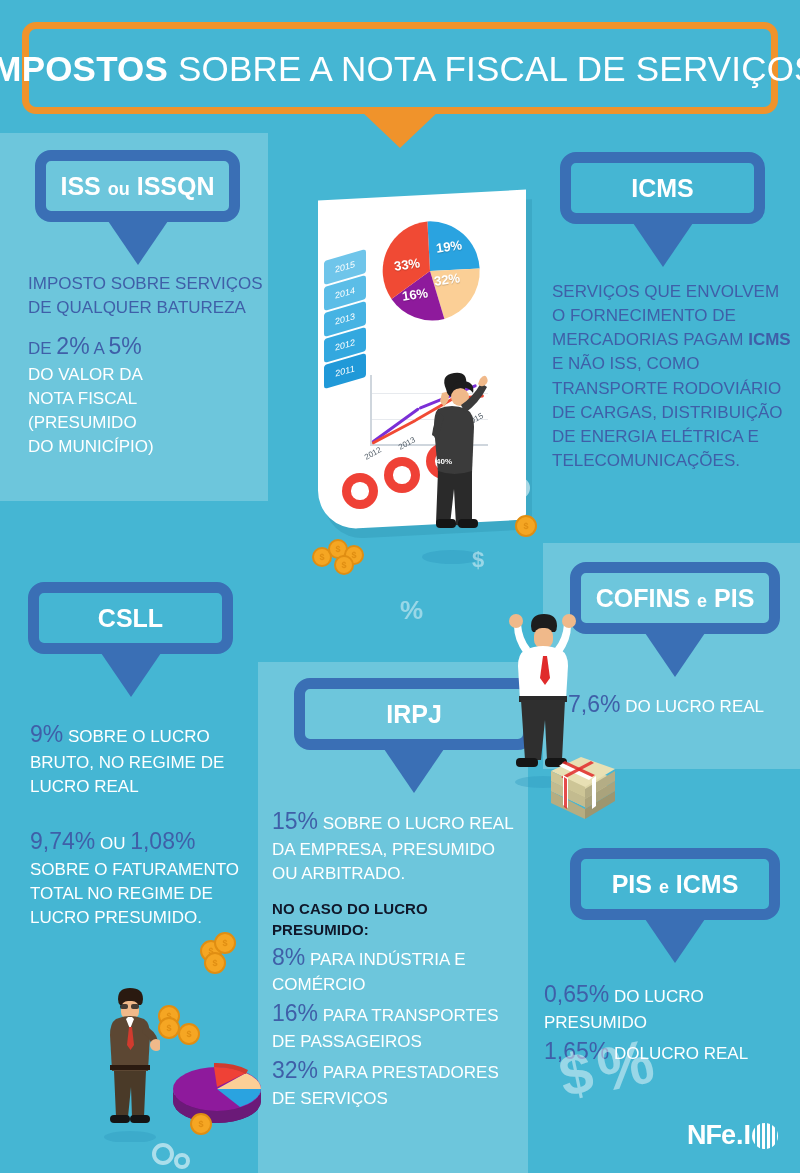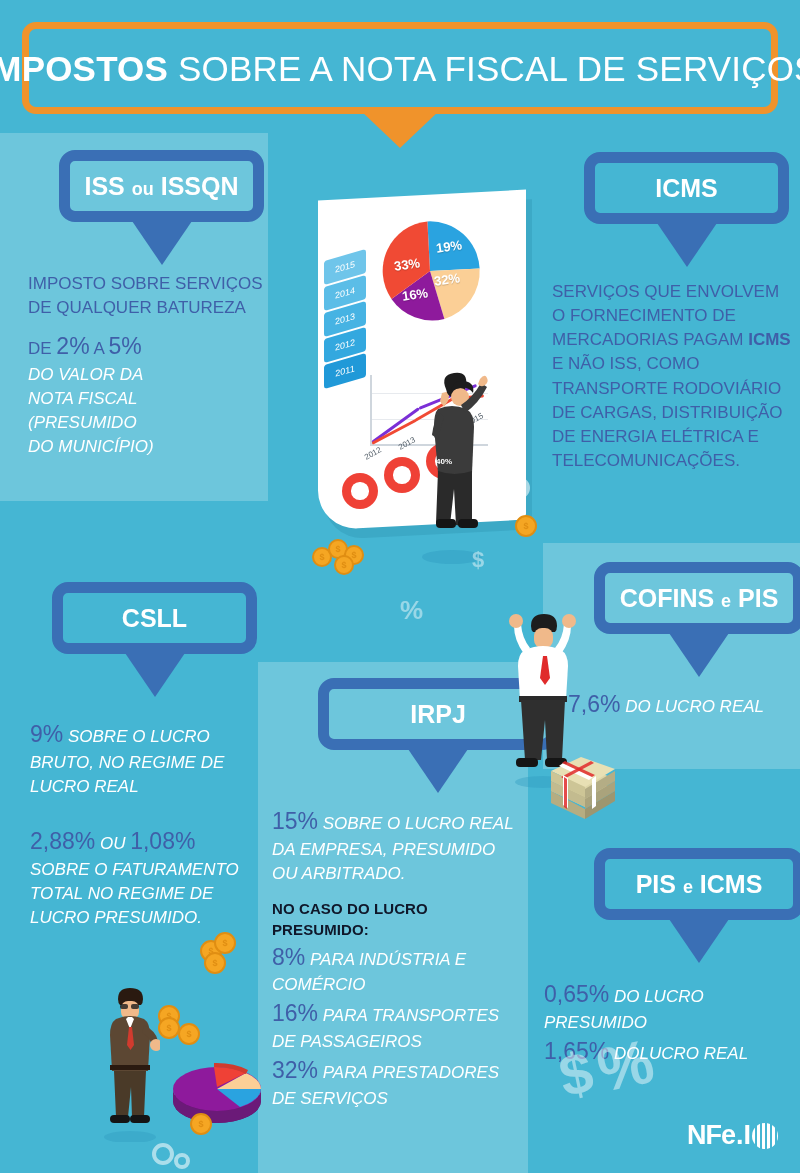--- a/index.html
+++ b/index.html
@@ -40,21 +40,21 @@
   .title-arrow {
     position: absolute; left: 50%; top: 110px;
     transform: translateX(-50%);
     width: 0; height: 0;
     border-left: 40px solid transparent;
     border-right: 40px solid transparent;
     border-top: 38px solid #f0932b;
   }
 
   
-  .bubble { position: absolute; margin-left: 24px; }
+  .bubble { position: absolute; }
   .bubble .box {
     border: 11px solid #3a6fb5;
     border-radius: 16px;
     height: 72px;
     display: flex; align-items: center; justify-content: center;
     padding: 0 18px;
   }
   .bubble .label {
     color: #ffffff; font-weight: bold; font-size: 25px;
     white-space: nowrap; line-height: 1;
@@ -73,21 +73,21 @@
   .bub-icms   { left: 560px; top: 152px; width: 205px; }
   .bub-csll   { left: 28px;  top: 582px; width: 205px; }
   .bub-irpj   { left: 294px; top: 678px; width: 240px; }
   .bub-cofins { left: 570px; top: 562px; width: 210px; }
   .bub-pasep  { left: 570px; top: 848px; width: 210px; }
 
   
   .txt { position: absolute; line-height: 1.42; }
   .txt .pct-dark  { color: #3f5fa8; font-size: 23px; }
   .body-dark  { color: #3f5fa8; font-size: 17px; }
-  .body-white { color: #ffffff; font-size: 17px; font-style: italic; }
+  .body-white { color: #ffffff; font-size: 17px; }
   .bold { font-weight: bold; }
 
   .t-iss    { left: 28px;  top: 272px; width: 236px; }
   .t-icms   { left: 552px; top: 280px; width: 244px; }
   .t-csll   { left: 30px;  top: 718px; width: 230px; }
   .t-irpj   { left: 272px; top: 805px; width: 250px; }
   .t-cofins { left: 568px; top: 688px; width: 232px; }
   .t-pasep  { left: 544px; top: 978px; width: 256px; }
 
   .t-irpj .sub { font-size: 15px; font-weight: bold; color: #0f172a; letter-spacing: .1px; }
@@ -221,21 +221,21 @@
     </div>
     <div class="tail"></div>
   </div>
 
   <div class="txt t-csll">
     <div>
       <span class="pct-dark">9%</span><span class="body-white"> SOBRE O LUCRO BRUTO, NO REGIME DE LUCRO REAL</span>
     </div>
     <span class="gap-lg"></span>
     <div>
-      <span class="pct-dark">2,88%</span><span class="body-white"> OU </span><span class="pct-dark">1,08%</span>
+      <span class="pct-dark">9,74%</span><span class="body-white"> OU </span><span class="pct-dark">1,08%</span>
     </div>
     <div class="body-white">SOBRE O FATURAMENTO TOTAL NO REGIME DE LUCRO PRESUMIDO.</div>
   </div>
 
   <div class="bubble bub-irpj">
     <div class="box">
       <span class="label">IRPJ</span>
     </div>
     <div class="tail"></div>
   </div>

